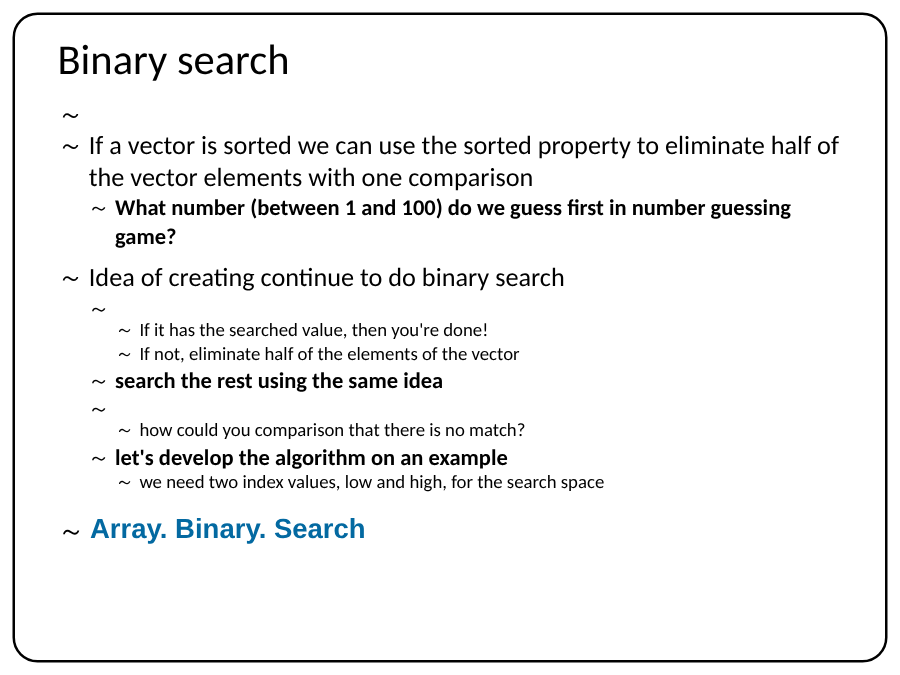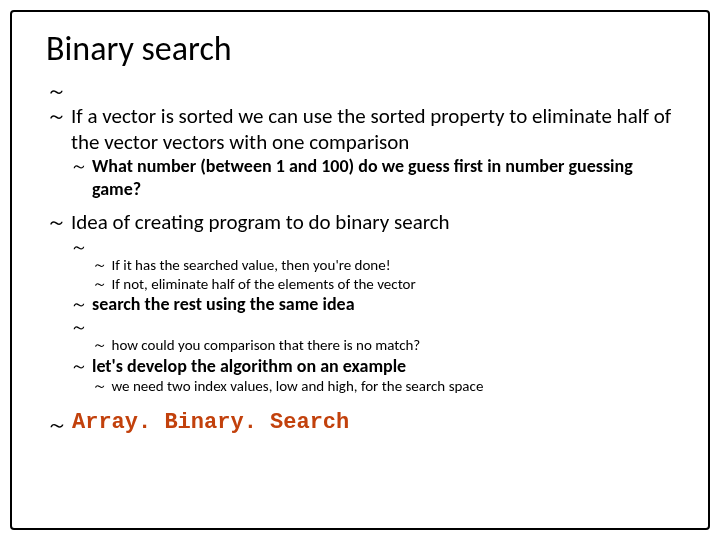--- a/index.html
+++ b/index.html
@@ -9,21 +9,21 @@
     background: #fff;
     font-family: Calibri, Arial, sans-serif;
     color: #000;
     position: relative;
   }
   .slide {
     width: 700px;
     height: 520px;
     margin: 10px;
     border: 2px solid #000;
-    border-radius: 4px;
+    border-radius: 20px;
     padding: 16px 28px 16px 28px;
     position: relative;
     overflow: hidden;
   }
   .title {
     font-size: 34px;
     font-weight: 400;
     margin-bottom: 10px;
     margin-left: 6px;
   }
@@ -41,23 +41,23 @@
     flex-shrink: 0;
   }
   .t1 { font-size: 21px; line-height: 1.22; }
   .t2 { font-size: 18px; line-height: 1.25; font-weight: bold; }
   .t3 { font-size: 15px; line-height: 1.25; }
   .b1 { font-size: 21px; padding-top: 2px; }
   .b2 { font-size: 18px; padding-top: 2px; }
   .b3 { font-size: 15.5px; padding-top: 1px; }
   .gap { height: 6px; }
   .final {
-    font-family: Liberation Mono, monospace;
+    font-family: Liberation Sans, sans-serif;
     font-weight: bold;
-    color: #c2410c;
+    color: #0369a1;
     font-size: 22px;
   }
   .final-row { margin-top: 14px; margin-left: 6px; display:flex; align-items:flex-start;}
   .bfinal { font-family: "Segoe Script", cursive; font-size: 22px; color:#000; margin-right:4px; }
 </style>
 </head>
 <body>
 
 <div class="slide">
   <div class="title">Binary search</div>
@@ -66,38 +66,38 @@
 
     <li>
       <div class="row">
         <span class="bullet b1">～</span>
       </div>
     </li>
 
     <li>
       <div class="row">
         <span class="bullet b1">～</span>
-        <span class="t1">If a vector is sorted we can use the sorted property to eliminate half of the vector vectors with one comparison</span>
+        <span class="t1">If a vector is sorted we can use the sorted property to eliminate half of the vector elements with one comparison</span>
       </div>
       <ul class="lvl2">
         <li>
           <div class="row">
             <span class="bullet b2">～</span>
             <span class="t2">What number (between 1 and 100) do we guess first in number guessing game?</span>
           </div>
         </li>
       </ul>
     </li>
 
     <li class="gap"></li>
 
     <li>
       <div class="row">
         <span class="bullet b1">～</span>
-        <span class="t1">Idea of creating program to do binary search</span>
+        <span class="t1">Idea of creating continue to do binary search</span>
       </div>
       <ul class="lvl2">
         <li>
           <div class="row">
             <span class="bullet b2">～</span>
           </div>
           <ul class="lvl3">
             <li>
               <div class="row">
                 <span class="bullet b3">～</span>

